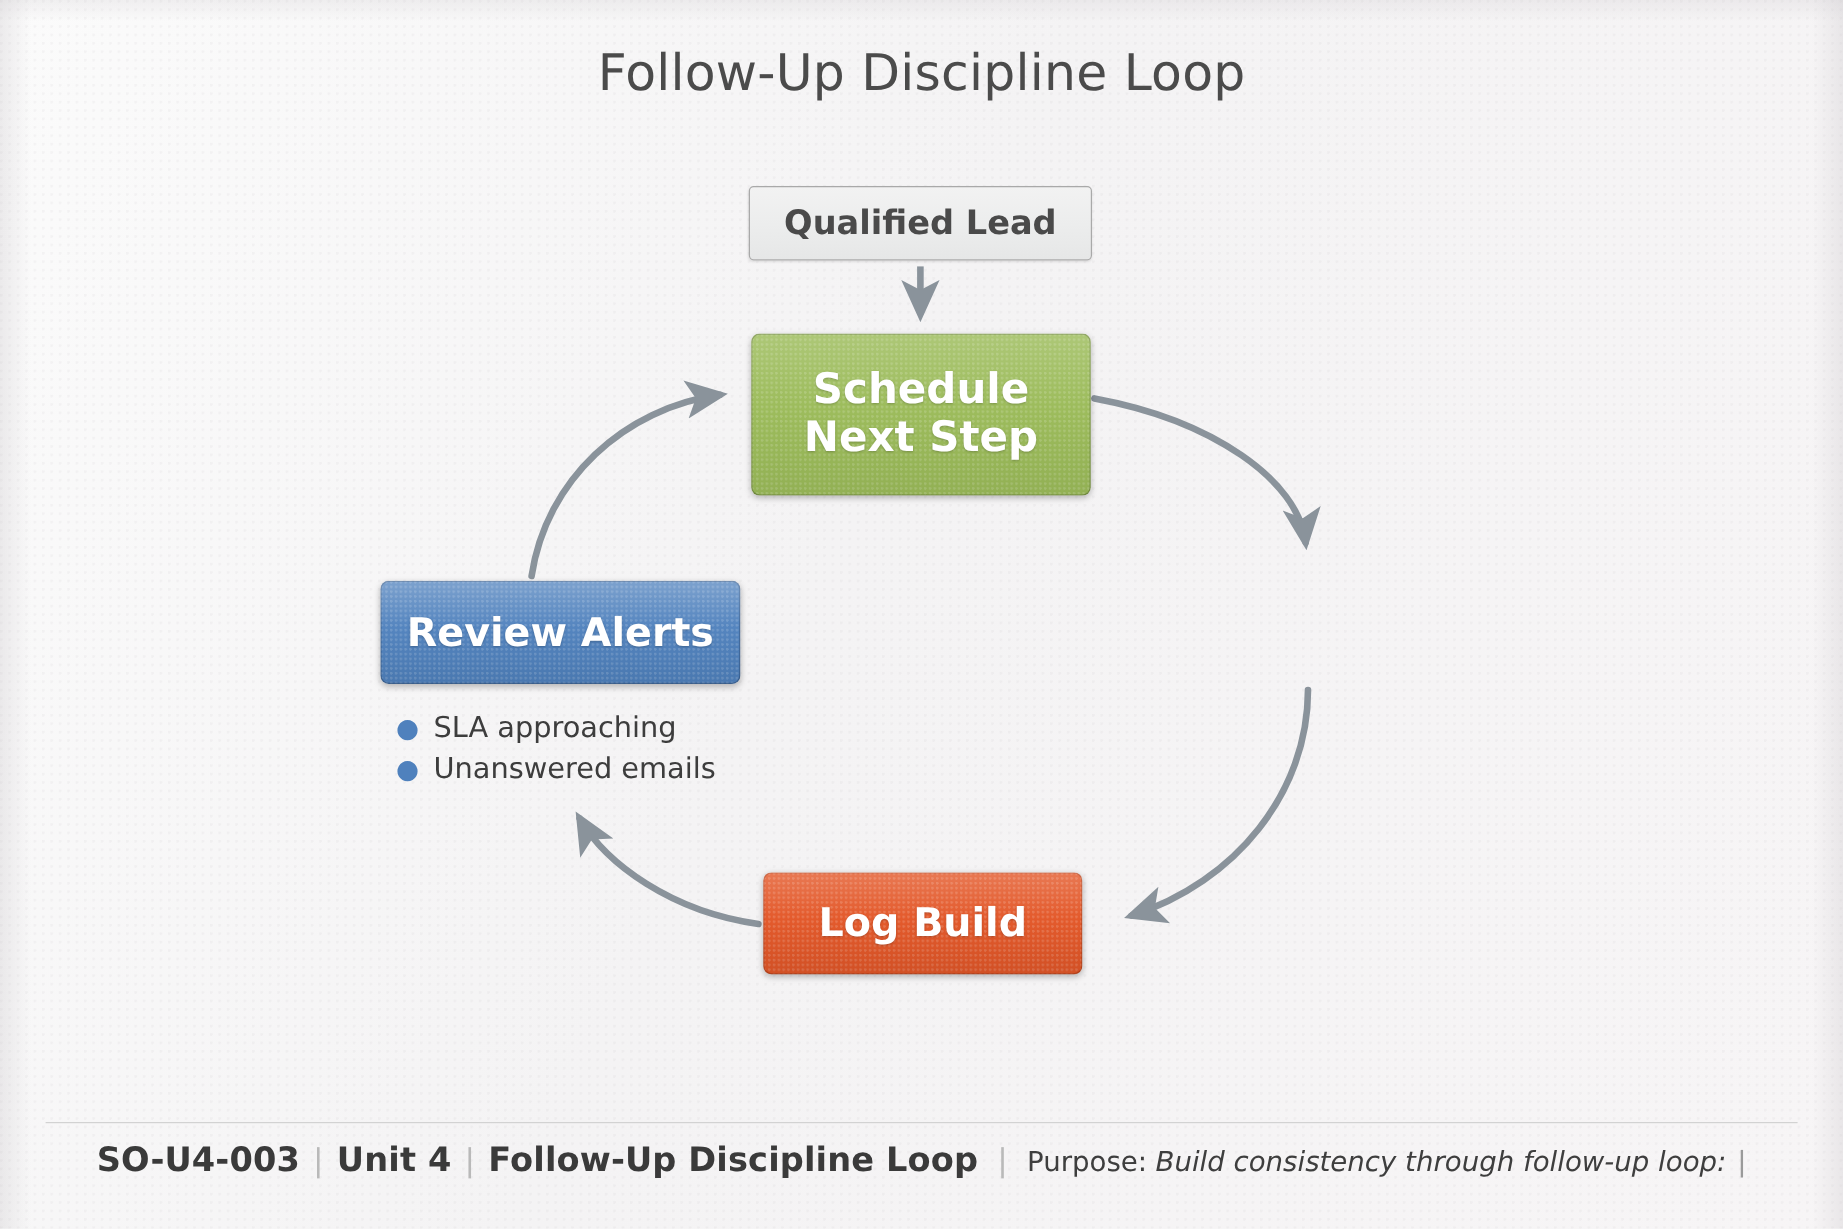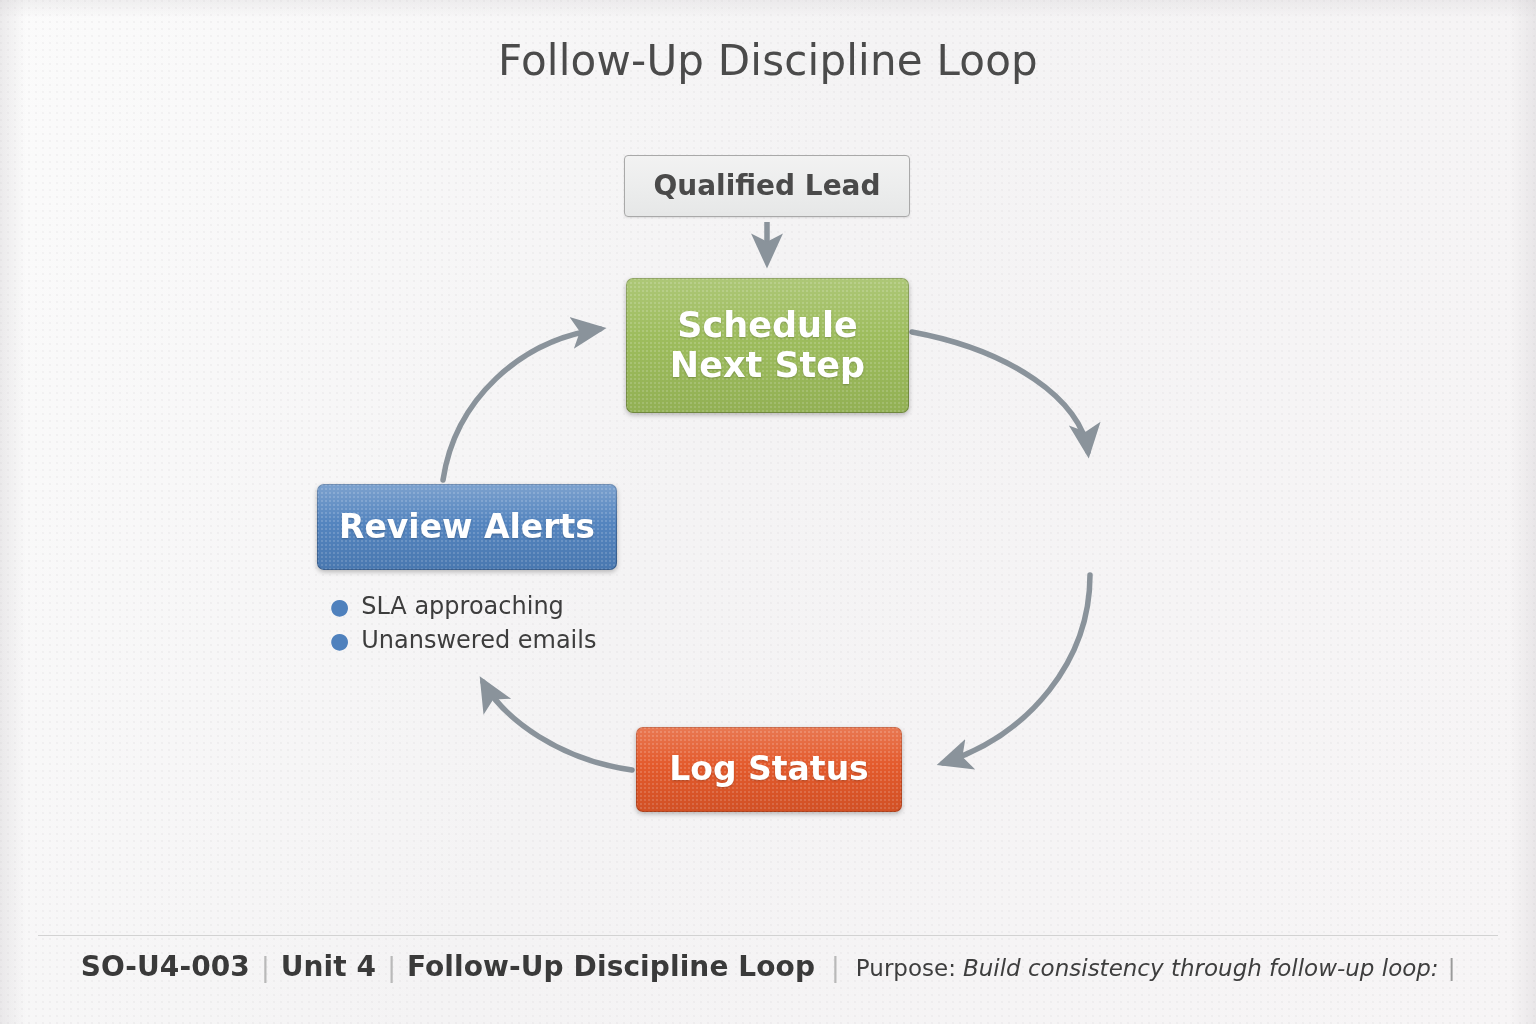--- a/index.html
+++ b/index.html
@@ -274,21 +274,21 @@
       <span>Next Step</span>
     </span>
   </div>
 
   <div class="node" id="node-lead">
     <span class="nodetext">Qualified Lead</span>
   </div>
 
 
   <div class="node" id="node-log">
-    <span class="nodetext">Log Status</span>
+    <span class="nodetext">Log Build</span>
   </div>
 
   <div class="node" id="node-review">
     <span class="nodetext">Review Alerts</span>
   </div>
 
   <div id="alert-bullets">
     <div class="bullet-row">
       <span class="bullet-dot">●</span>
       <span>SLA approaching</span>

